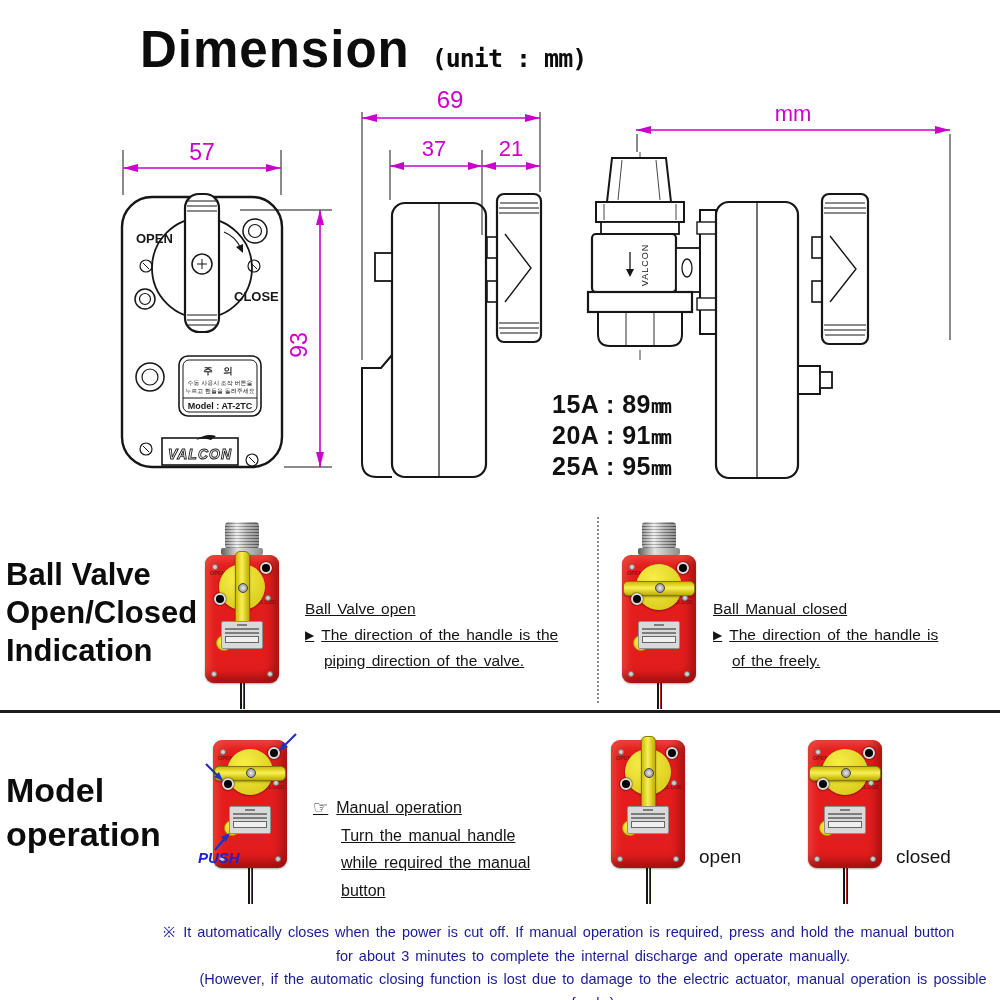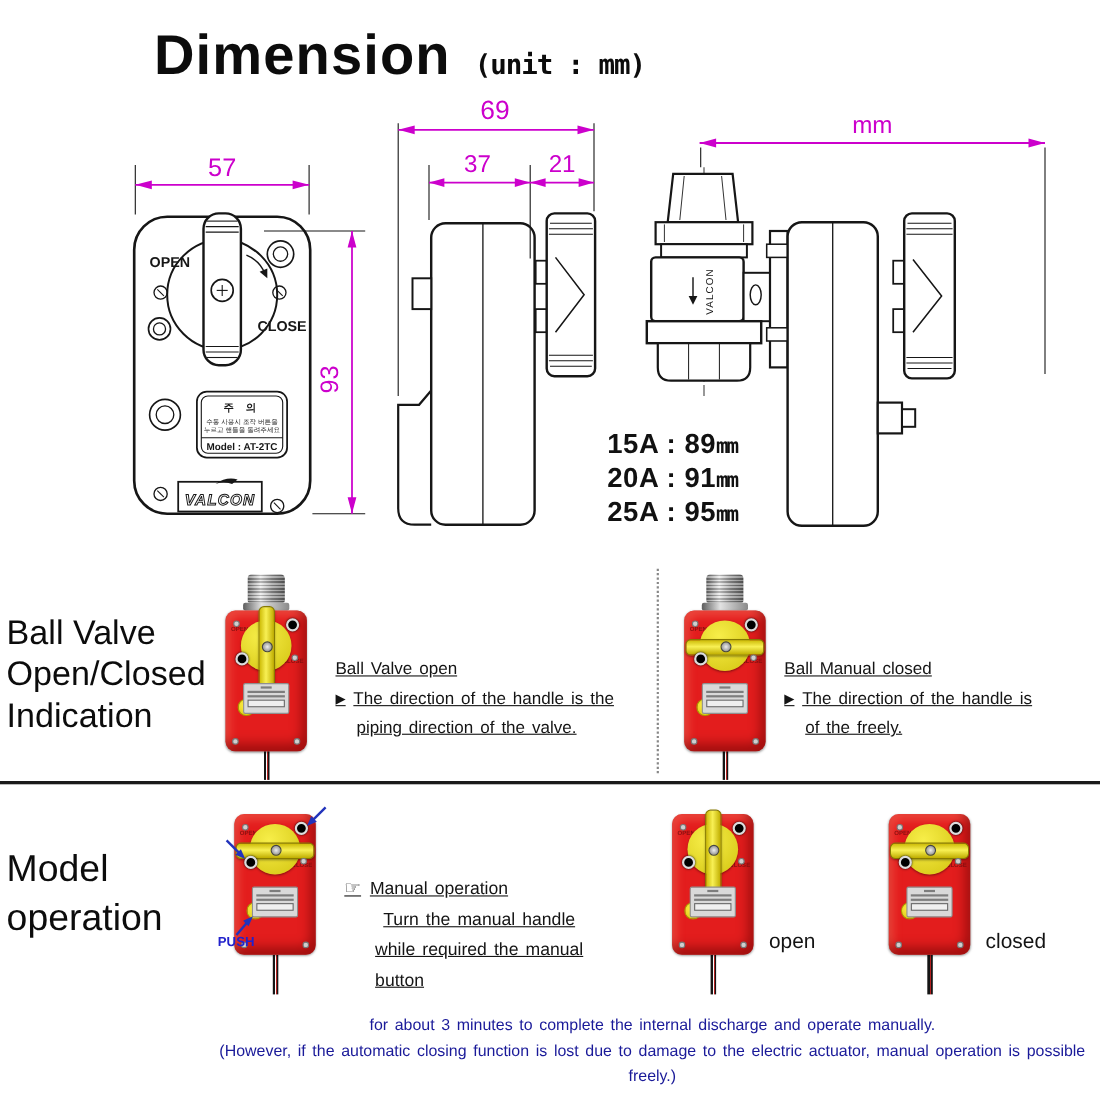--- a/index.html
+++ b/index.html
@@ -9,21 +9,21 @@
 
   
   .title-main{font-size:51px;font-weight:bold;letter-spacing:1px;color:#0c0c0c;}
   .title-unit{font-size:25px;font-weight:bold;color:#0c0c0c;margin-left:22px;font-family:"DejaVu Sans Mono",monospace;letter-spacing:-1px;}
 
   
   .size-list{left:552px;top:390px;font-size:25px;font-weight:bold;line-height:29px;letter-spacing:0.5px;}
   .size-row .unit{font-size:19px;letter-spacing:-2px;font-family:"DejaVu Sans Mono",monospace;}
 
   
-  .sec-head{font-weight:normal;color:#0c0c0c;}
+  .sec-head{font-weight:bold;color:#0c0c0c;}
   .head-ind{left:6px;top:556px;font-size:31px;line-height:38px;letter-spacing:0px;}
   .head-man{left:6px;top:768px;font-size:34px;line-height:44px;}
 
   
   .blk{font-size:15.5px;line-height:26px;color:#141414;word-spacing:2px;text-decoration:underline;}
   .blk .bullet{font-size:12px;margin-right:7px;vertical-align:1px;}
   .blk .indent{padding-left:19px;}
   .blk .pointer{font-size:17px;margin-right:8px;}
   .caption{font-size:19px;color:#141414;}
 
@@ -62,21 +62,21 @@
      border:1px solid #909090;border-radius:2px;padding:2px 3px;box-sizing:border-box;}
   .v-plate i{display:block;height:2px;background:#555;margin:2px 0;opacity:.7;}
   .v-plate i.short{width:10px;margin:0 auto 2px;}
   .v-plate b{display:block;height:5px;border:1px solid #666;margin-top:2px;background:#efefef;}
   .v-wire{width:5px;height:26px;margin:0 auto;
      background:linear-gradient(90deg,#151515 0 40%,#fff 40% 55%,#b22020 55% 75%,#151515 75%);}
   .v-txt{position:absolute;font-size:5.5px;color:#7c0e0e;font-weight:bold;opacity:.85;}
   .v-open{left:5px;top:15px;}
   .v-close{right:3px;top:44px;}
 
-  .push-label{color:#2222cc;font-size:12px;font-weight:bold;}
+  .push-label{color:#2222cc;font-size:15px;font-weight:bold;font-style:italic;}
 
   .divider{left:0;top:710px;width:1000px;height:3px;background:#1b1b1b;}
   .dotted-div{left:597px;top:517px;height:186px;width:0;border-left:2px dotted #888;}
 
   svg text{font-family:"Liberation Sans",sans-serif;}
 </style>
 </head>
 <body>
 
 <div id="page">
@@ -365,21 +365,21 @@
     <polygon points="21,20 12,16 17,11" fill="#2233bb"></polygon>
   </svg>
   <svg class="abs" style="left:210px;top:830px;" width="24" height="24">
     <line x1="5" y1="20" x2="16" y2="7" stroke="#2233bb" stroke-width="2.2"></line>
     <polygon points="20,3 11,7 16,12" fill="#2233bb"></polygon>
   </svg>
   <div class="abs push-label" style="left:198px;top:849px;">PUSH</div>
 
   <div class="abs blk" style="left:313px;top:794px;font-size:16px;line-height:27.5px;">
     <div><span class="pointer">☞</span><span>Manual operation</span></div>
-    <div class="indent" style="padding-left:28px;text-align:center;">Turn the manual handle</div>
+    <div class="indent" style="padding-left:28px;">Turn the manual handle</div>
     <div class="indent" style="padding-left:28px;">while required the manual</div>
     <div class="indent" style="padding-left:28px;">button</div>
   </div>
 
   <div class="valve" style="left:611px;top:740px;">
     <div class="v-body">
       <span class="v-txt v-open">OPEN</span>
       <span class="v-txt v-close">CLOSE</span>
       <div class="v-disk"></div>
       <div class="v-handle vert"></div>
@@ -421,17 +421,18 @@
           <i></i>
           <i></i>
           <b></b>
         </div>
     </div>
     <div class="v-wire" style="height:36px;"></div>
   </div>
   <div class="abs caption" style="left:896px;top:846px;">closed</div>
 
   <div class="abs footnote">
+    <div class="fn-line"><span class="fn-marker">※</span><span>It automatically closes when the power is cut off. If manual operation is required, press and hold the manual button</span></div>
     <div class="fn-line fn-indent">for about 3 minutes to complete the internal discharge and operate manually.</div>
     <div class="fn-line fn-indent">(However, if the automatic closing function is lost due to damage to the electric actuator, manual operation is possible freely.)</div>
   </div>
 
 </div>
 
 </body></html>

